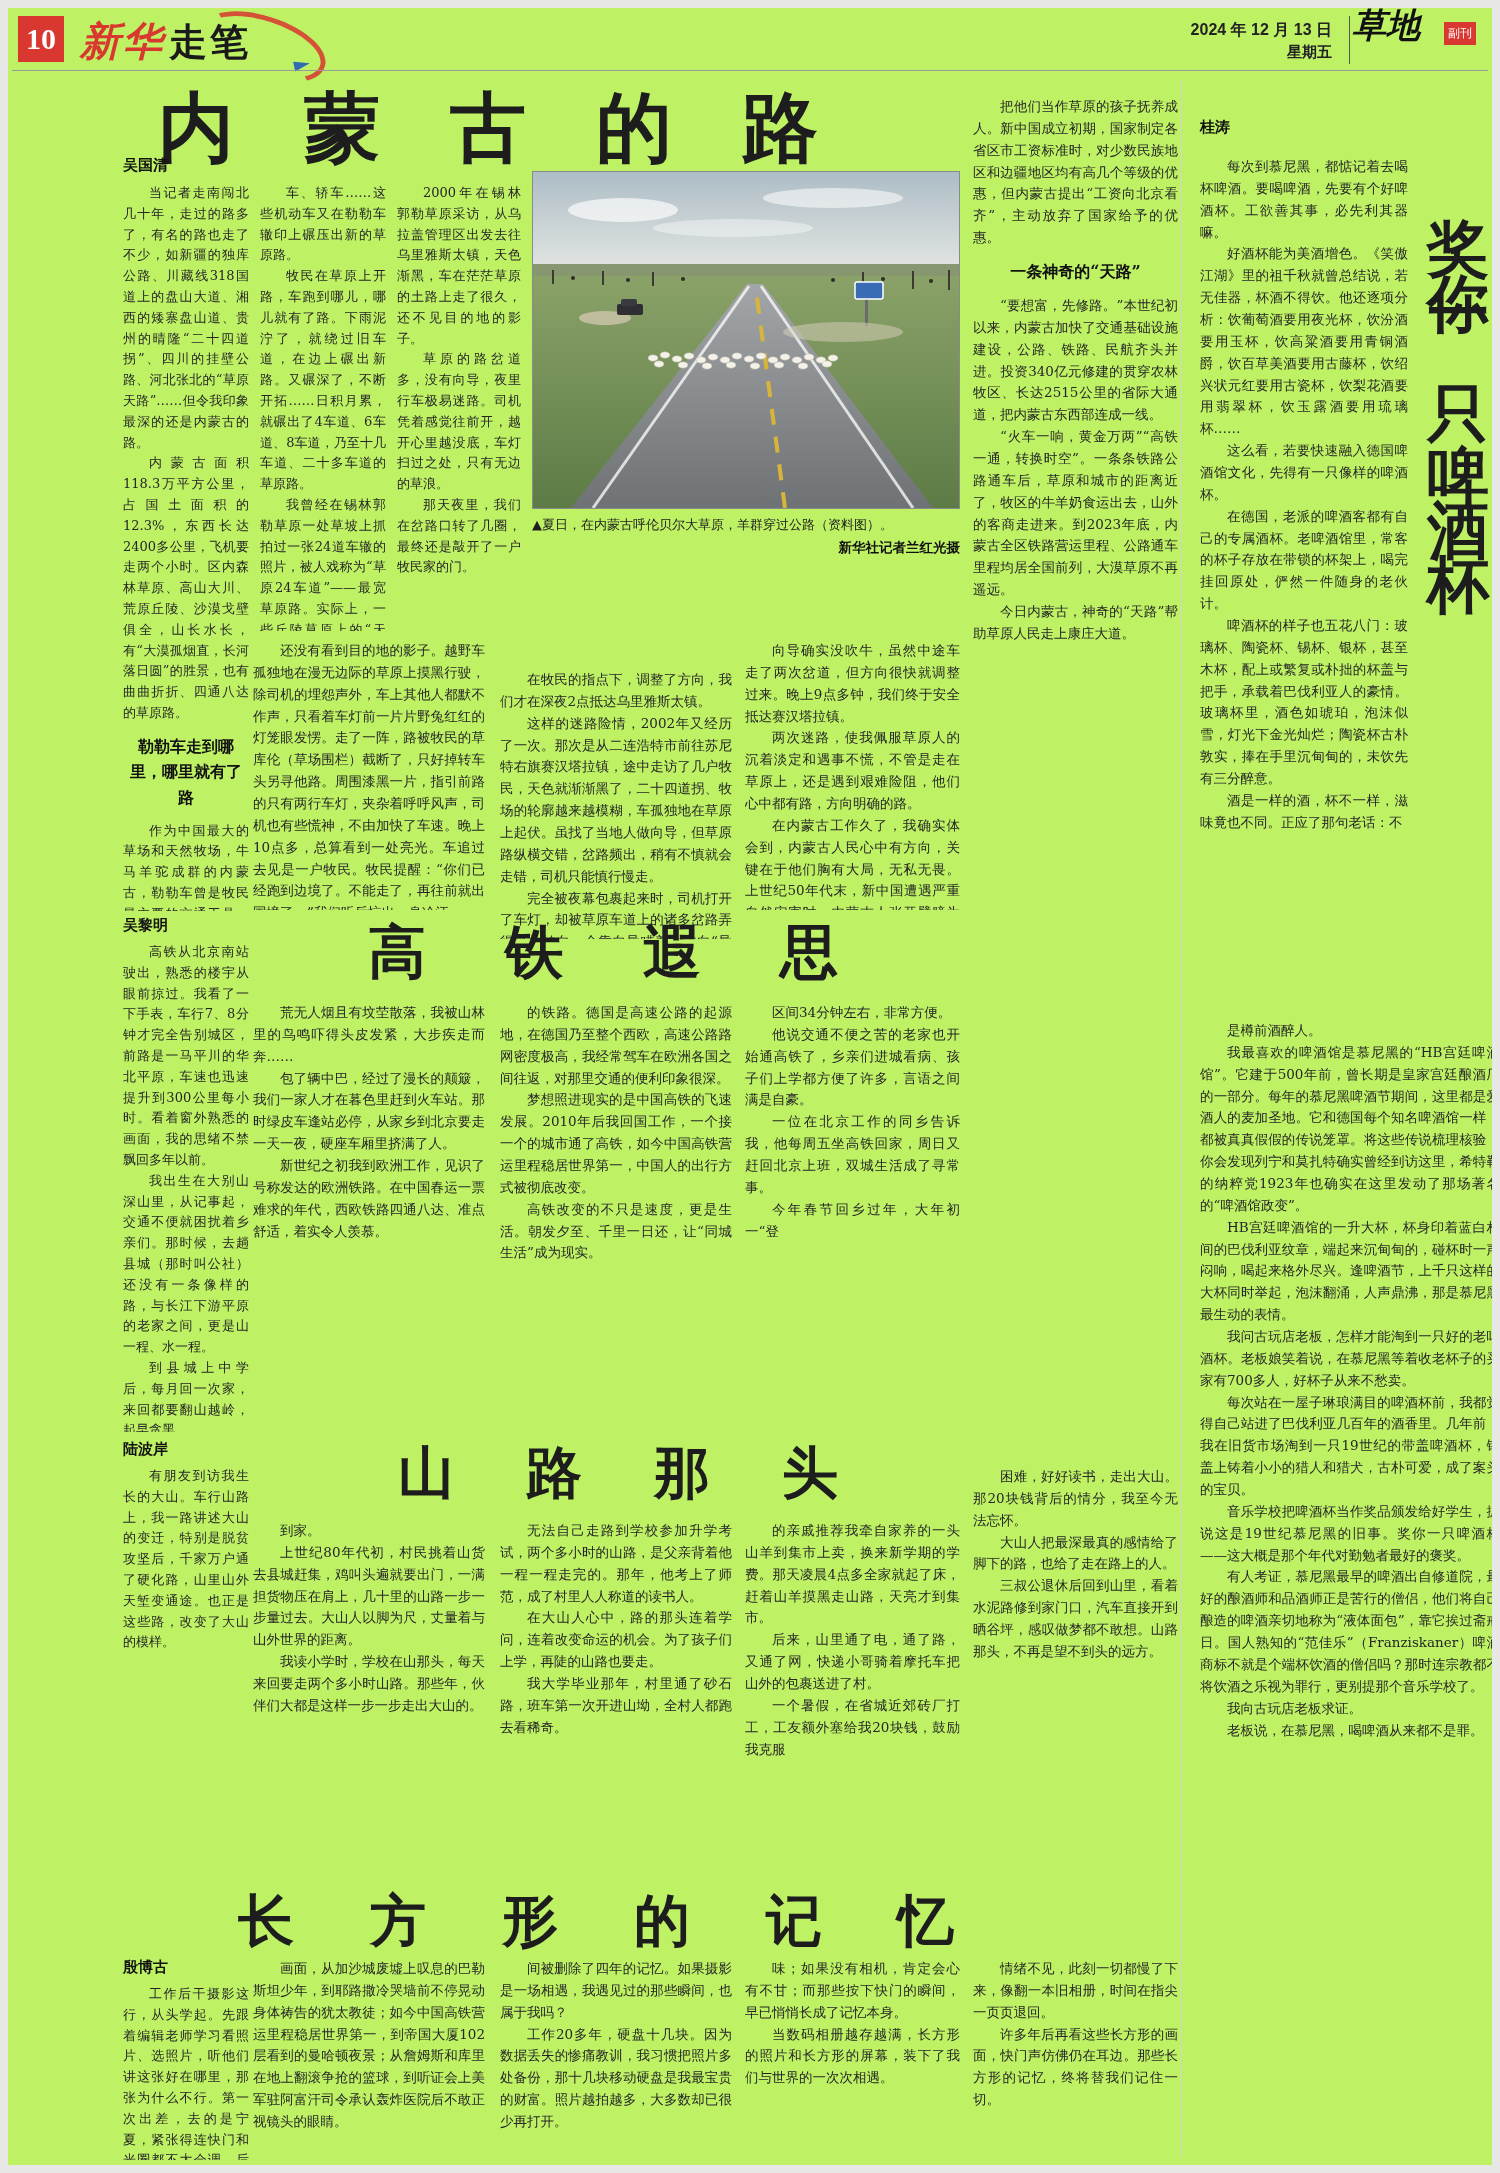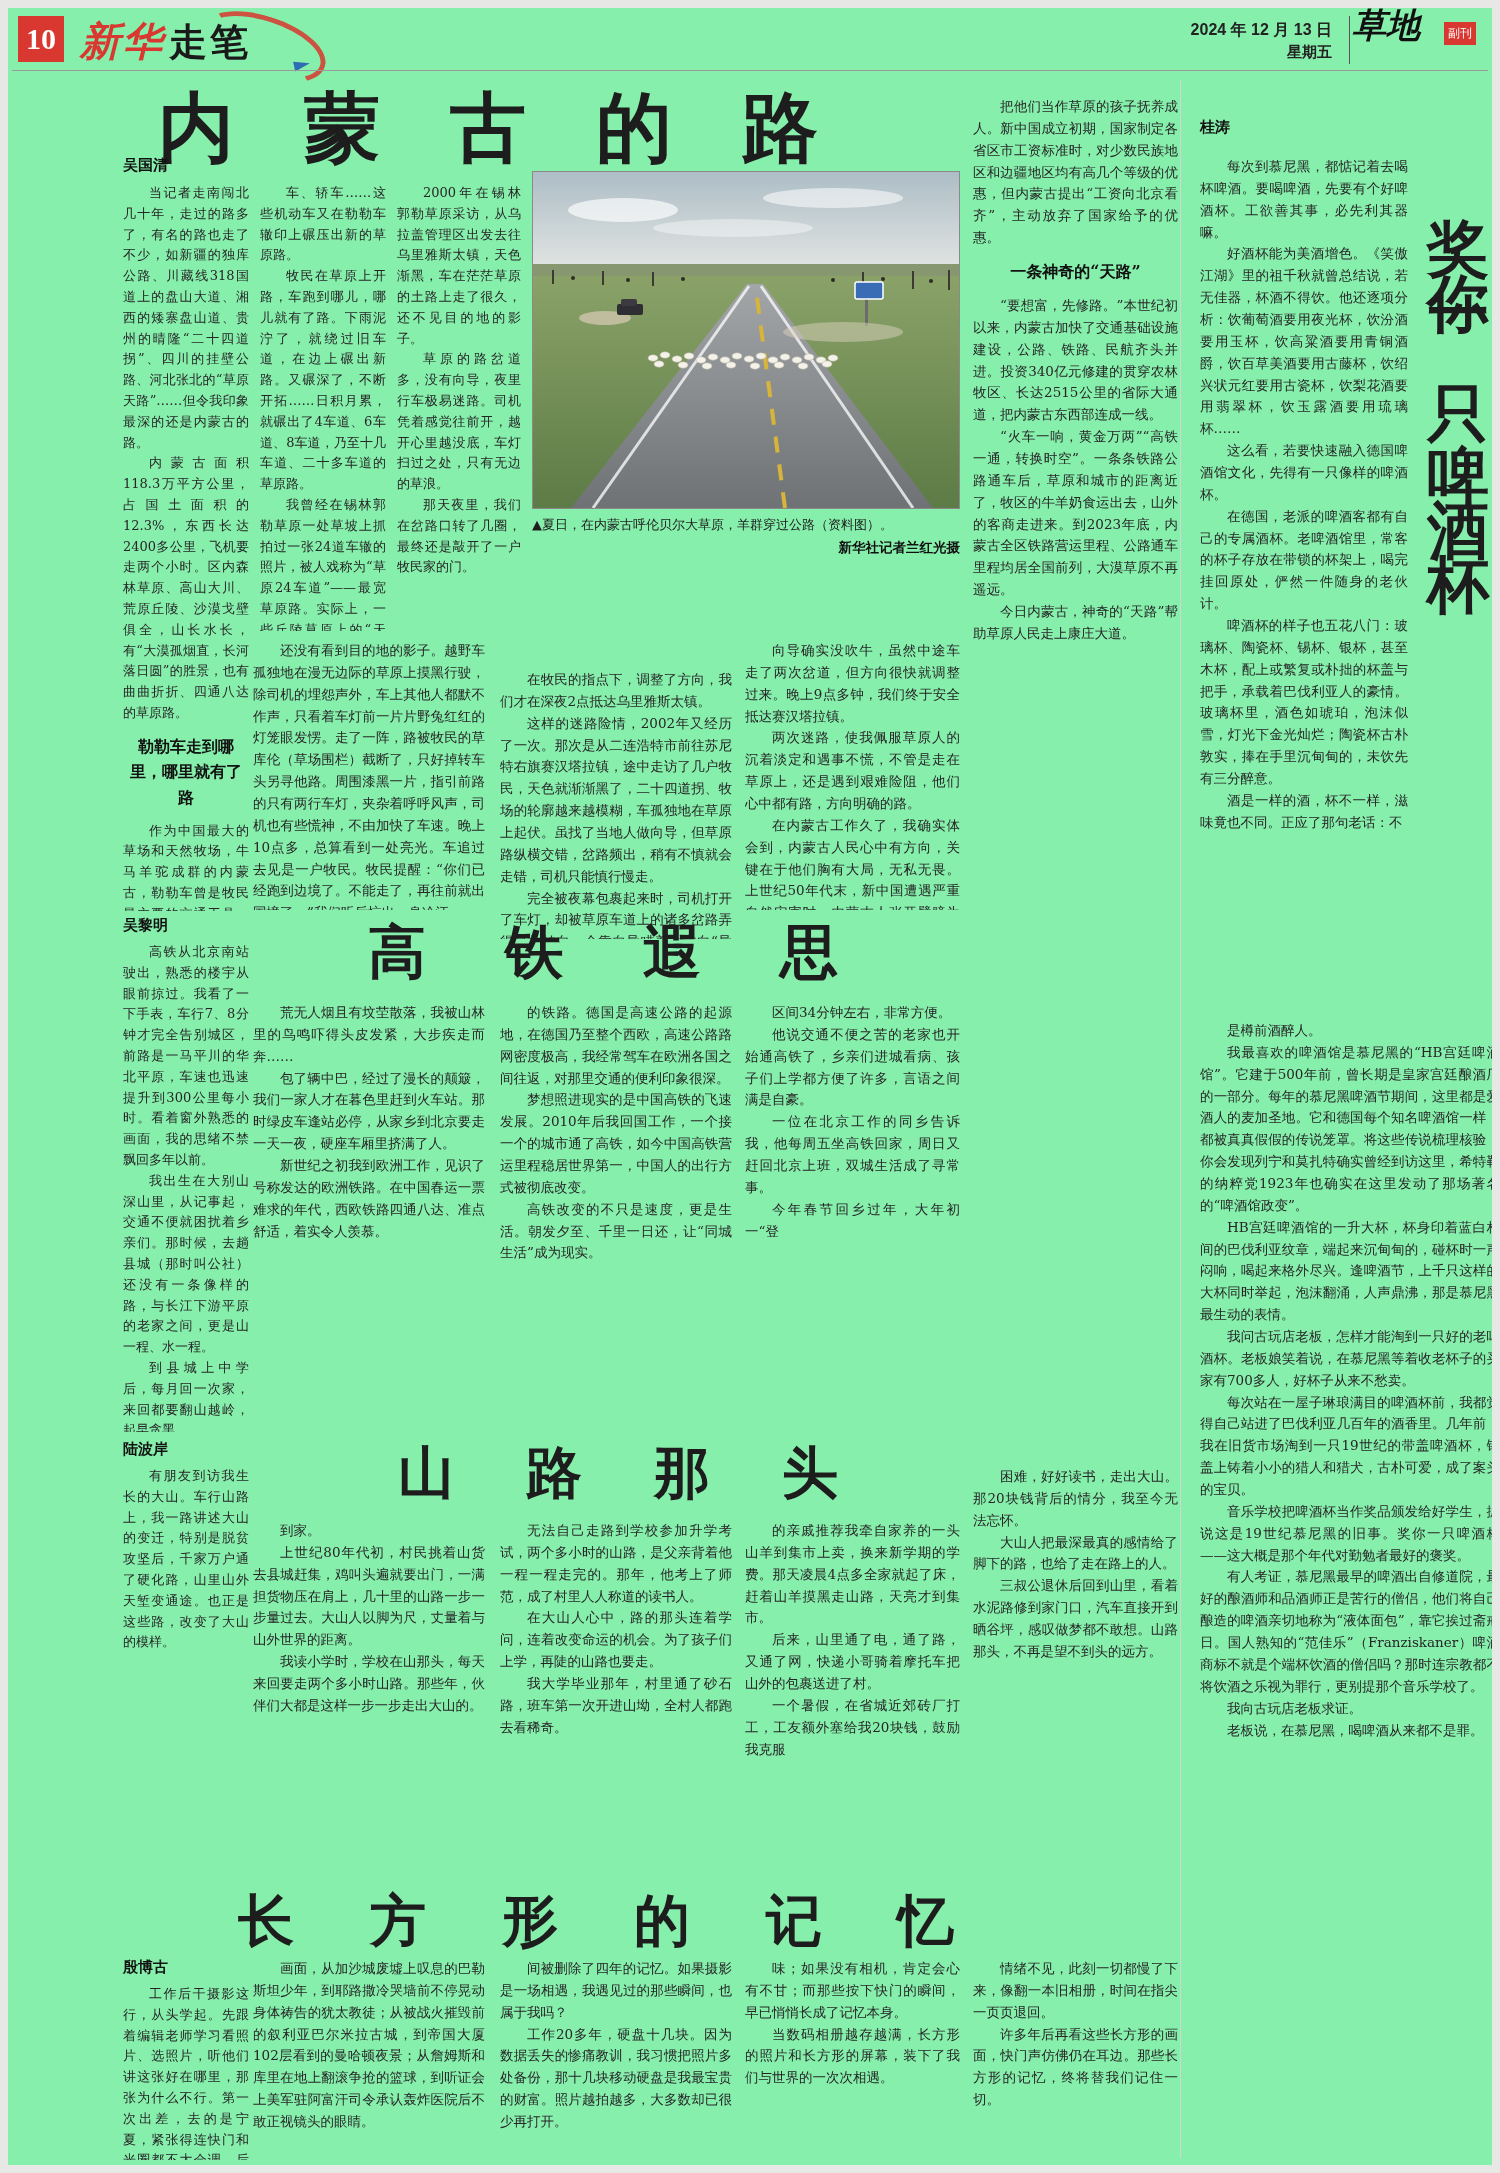--- a/index.html
+++ b/index.html
@@ -1,16 +1,16 @@
 <!DOCTYPE html>
 <html><head>
 <meta charset="utf-8">
 <style>
   html,body{margin:0;padding:0;background:#e7e7e5;}
-  #page{position:absolute;left:8px;top:8px;width:1484px;height:2157px;background:#86efac;
+  #page{position:absolute;left:8px;top:8px;width:1484px;height:2157px;background:#bef264;
         font-family:"DejaVu Serif","Liberation Serif",serif;color:#222;overflow:hidden;}
   
   #header{position:absolute;left:0;top:0;width:100%;height:62px;}
   #header-rule{position:absolute;left:4px;top:62px;width:1476px;height:1px;background:#9a9a9a;}
   #page-num{position:absolute;left:10px;top:8px;width:46px;height:46px;background:#d93830;color:#fff;
             font-size:30px;font-weight:700;text-align:center;line-height:46px;font-family:"Liberation Serif",serif;}
   #brand{position:absolute;left:72px;top:6px;height:52px;white-space:nowrap;}
   #brand .red-script{font-size:40px;font-weight:700;font-style:italic;color:#d93830;letter-spacing:2px;}
   #brand .black-bold{font-size:38px;font-weight:900;color:#1a1a1a;letter-spacing:3px;font-family:"Liberation Sans",sans-serif;}
   #brand-swoosh{position:absolute;left:118px;top:2px;width:120px;height:52px;border:5px solid #d93830;
@@ -298,21 +298,21 @@
       <span>形</span>
       <span>的</span>
       <span>记</span>
       <span>忆</span>
     </div>
   <div class="byline" id="a4-byline">殷博古</div>
   <div class="col narrow" id="a4c1">
       <p class="para">工作后干摄影这行，从头学起。先跟着编辑老师学习看照片、选照片，听他们讲这张好在哪里，那张为什么不行。第一次出差，去的是宁夏，紧张得连快门和光圈都不太会调。后来才慢慢懂得，最有意义的照片是因为记录了时间。</p>
     </div>
   <div class="col" id="a4c2">
-      <p class="para">画面，从加沙城废墟上叹息的巴勒斯坦少年，到耶路撒冷哭墙前不停晃动身体祷告的犹太教徒；从被战火摧毁前的叙利亚巴尔米拉古城，到帝国大厦102层看到的曼哈顿夜景；从詹姆斯和库里在地上翻滚争抢的篮球，到听证会上美军驻阿富汗司令承认轰炸医院后不敢正视镜头的眼睛。</p>
+      <p class="para">画面，从加沙城废墟上叹息的巴勒斯坦少年，到耶路撒冷哭墙前不停晃动身体祷告的犹太教徒；如今中国高铁营运里程稳居世界第一，到帝国大厦102层看到的曼哈顿夜景；从詹姆斯和库里在地上翻滚争抢的篮球，到听证会上美军驻阿富汗司令承认轰炸医院后不敢正视镜头的眼睛。</p>
     </div>
   <div class="col" id="a4c3">
       <p class="para">间被删除了四年的记忆。如果摄影是一场相遇，我遇见过的那些瞬间，也属于我吗？</p>
       <p class="para">工作20多年，硬盘十几块。因为数据丢失的惨痛教训，我习惯把照片多处备份，那十几块移动硬盘是我最宝贵的财富。照片越拍越多，大多数却已很少再打开。</p>
     </div>
   <div class="col" id="a4c4">
       <p class="para">味；如果没有相机，肯定会心有不甘；而那些按下快门的瞬间，早已悄悄长成了记忆本身。</p>
       <p class="para">当数码相册越存越满，长方形的照片和长方形的屏幕，装下了我们与世界的一次次相遇。</p>
     </div>
   <div class="col" id="a4c5">

